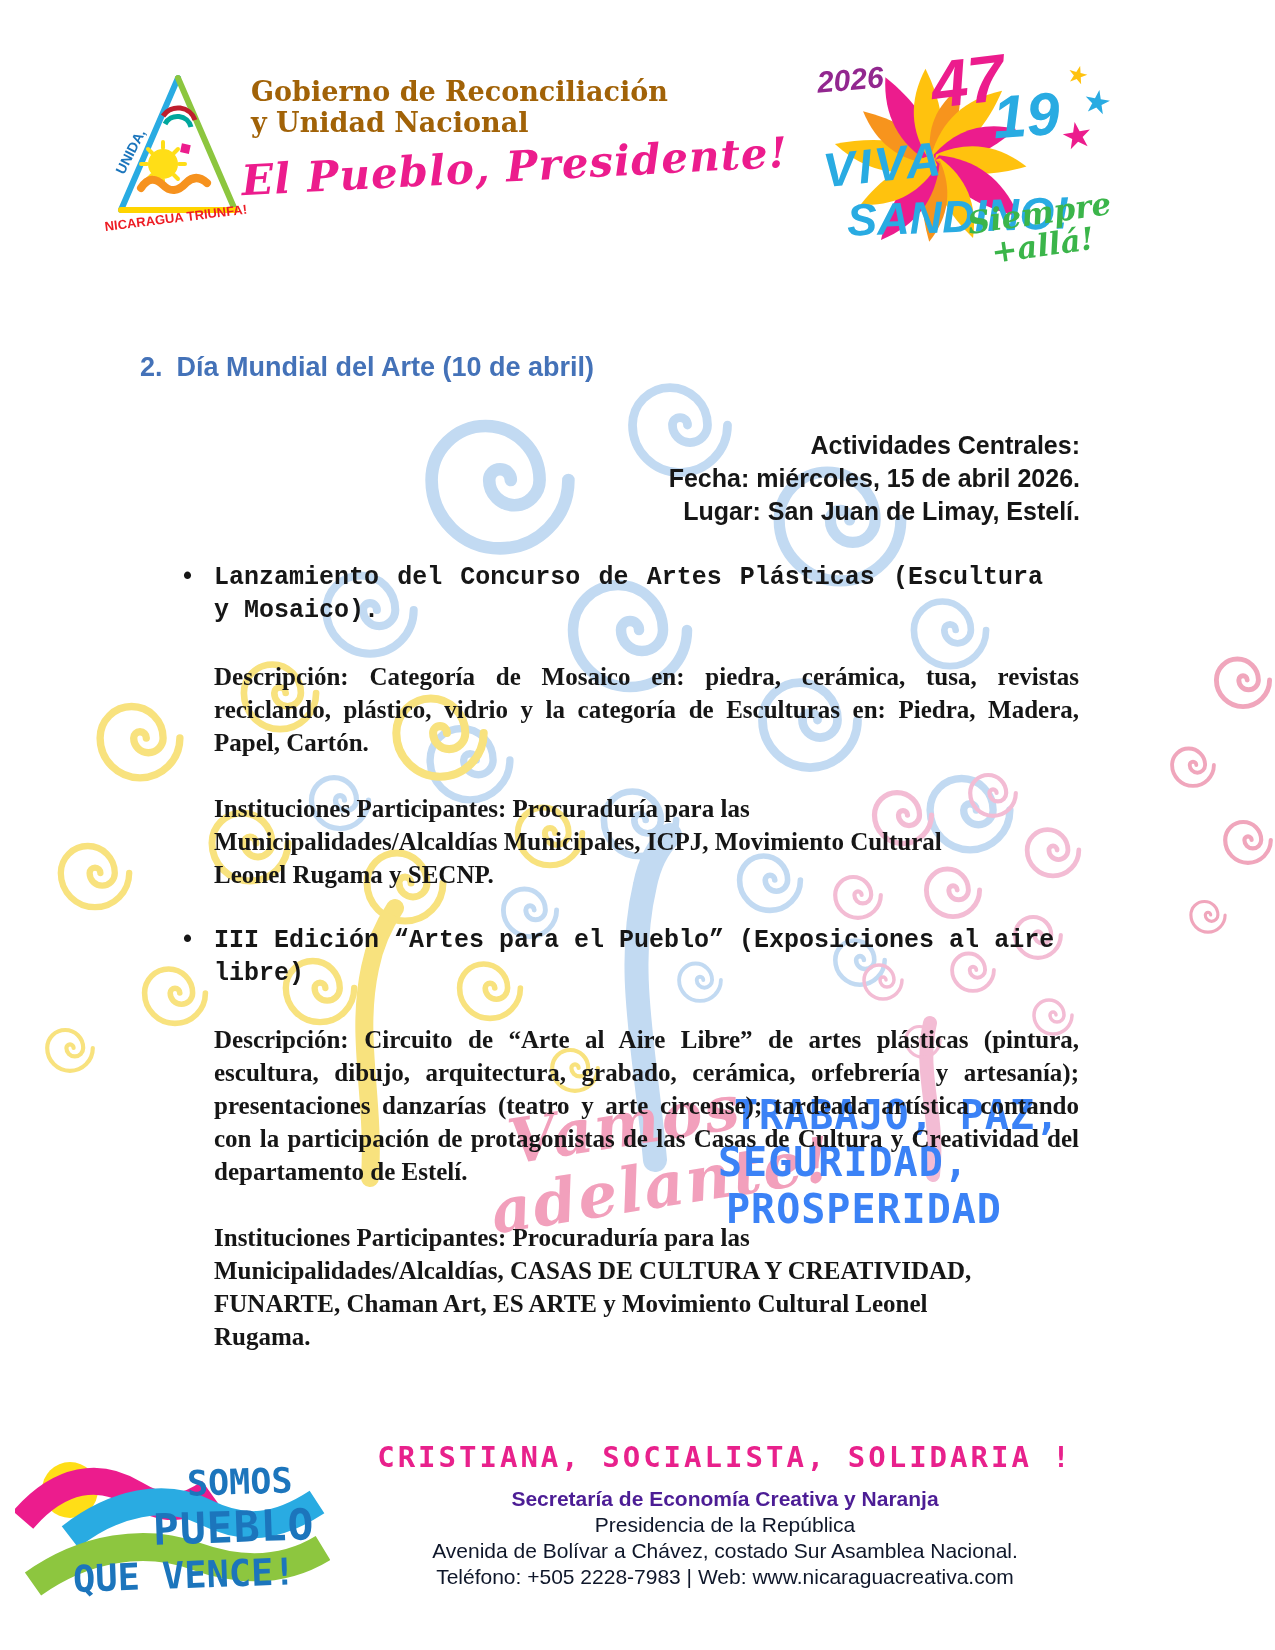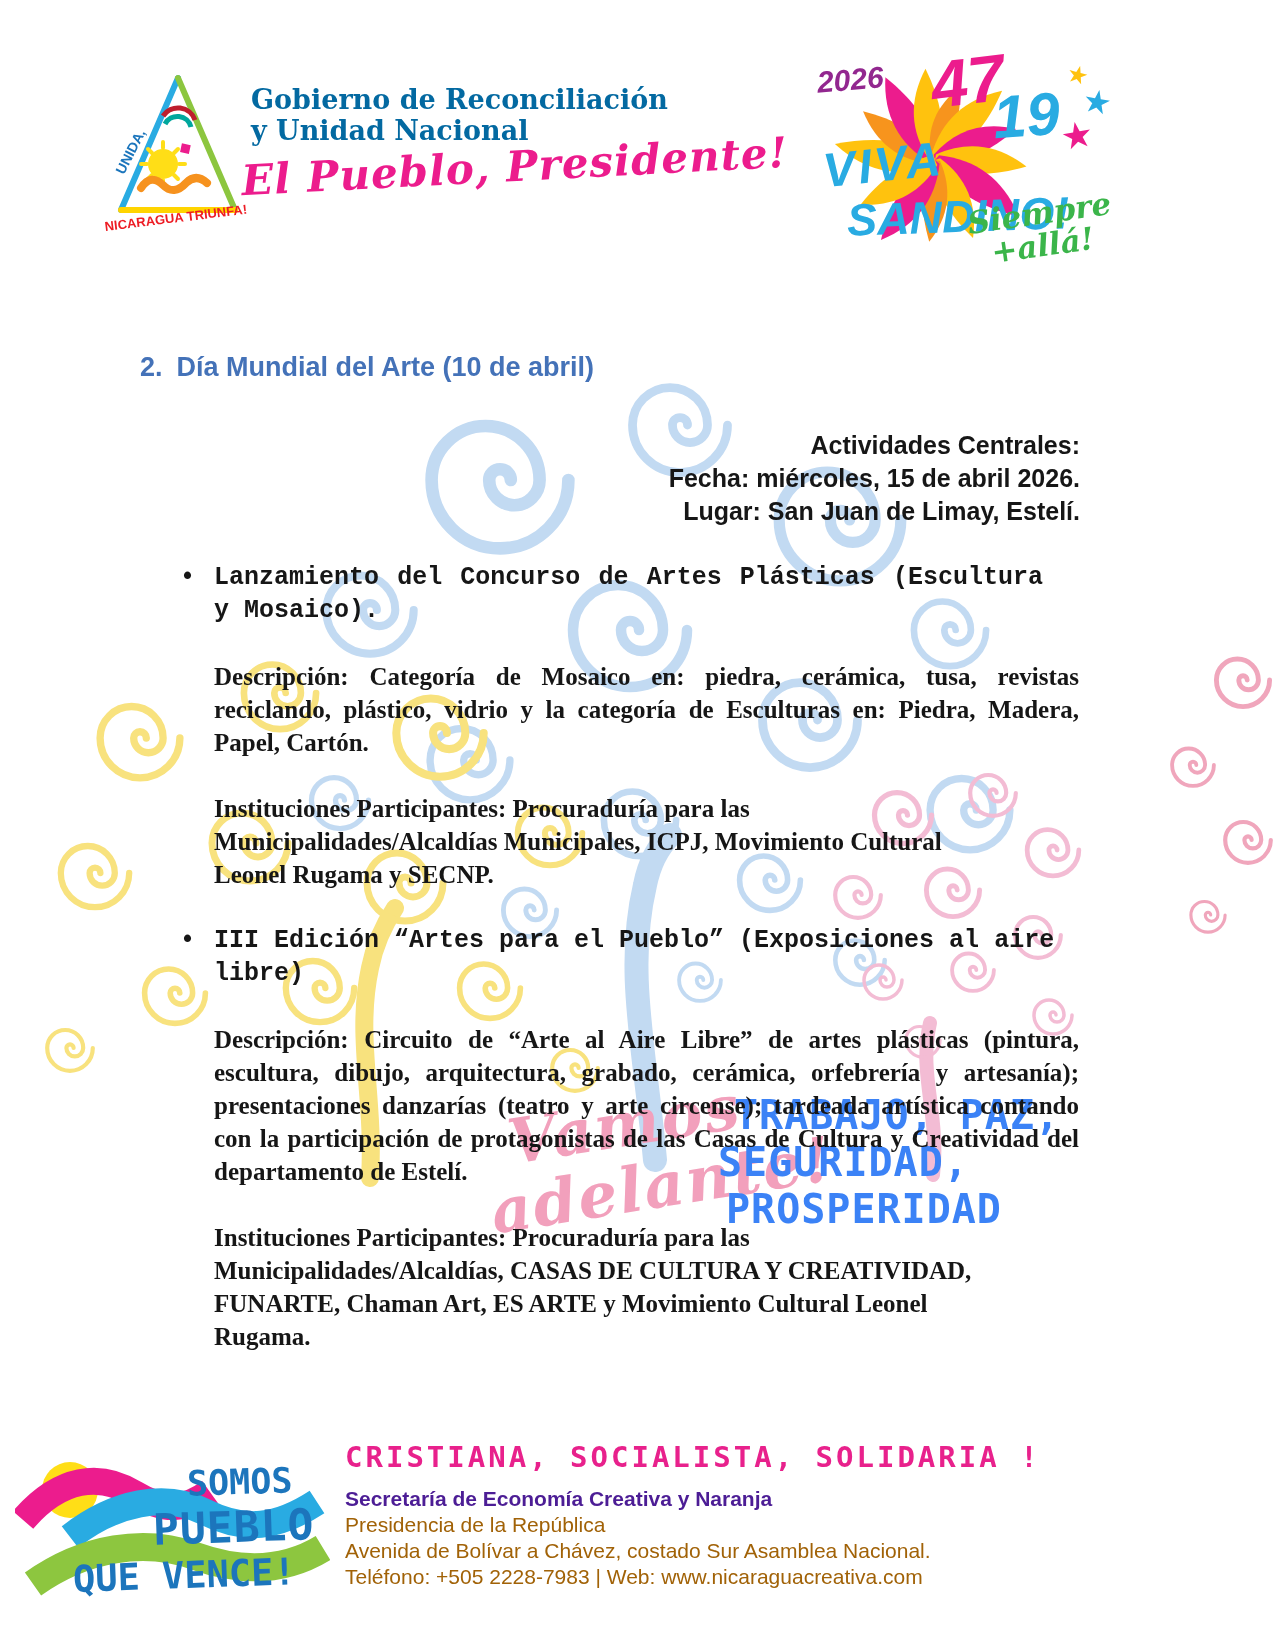--- a/index.html
+++ b/index.html
@@ -16,21 +16,21 @@
   .tree-pink2{color:#f0a6bc;}
   .wm-script{position:absolute;left:512px;top:1085px;z-index:1;color:#f2a0bc;
      font-family:"DejaVu Serif",serif;font-style:italic;font-weight:bold;
      font-size:62px;line-height:66px;transform:rotate(-9deg);letter-spacing:2px;}
   .wm-bigtext{position:absolute;left:718px;top:1092px;z-index:1;color:#3b82f6;
      font-family:"DejaVu Sans Mono",monospace;font-weight:bold;font-size:40px;
      line-height:47px;letter-spacing:1px;}
   
   .hdr-left{position:absolute;left:103px;top:60px;width:580px;height:180px;z-index:2;}
   .emblem{position:absolute;left:0;top:8px;}
-  .gob-lines{position:absolute;left:148px;top:24px;color:#0369a1;
+  .gob-lines{position:absolute;left:148px;top:16px;color:#a16207;
      font-family:"DejaVu Serif",serif;font-weight:bold;font-size:27px;line-height:31px;}
   .gob-script{position:absolute;left:138px;top:82px;color:#ec1c8d;
      font-family:"DejaVu Serif",serif;font-style:italic;font-weight:bold;
      font-size:42px;transform:rotate(-3deg);white-space:nowrap;letter-spacing:1px;}
   .hdr-right{position:absolute;left:795px;top:55px;width:340px;height:225px;z-index:2;}
   .hdr-right .t{position:absolute;font-style:italic;font-weight:900;white-space:nowrap;}
   .t-year{left:22px;top:8px;font-size:30px;color:#92278f;transform:rotate(-5deg);}
   .t-47{left:136px;top:-12px;font-size:66px;color:#ec1c8d;transform:rotate(-7deg);}
   .t-19{left:198px;top:26px;font-size:60px;color:#29abe2;transform:rotate(-4deg);}
   .t-viva{left:28px;top:82px;font-size:48px;color:#29abe2;transform:rotate(-6deg);letter-spacing:3px;}
@@ -56,24 +56,24 @@
   .bullet.jst{width:829px;}
   .narrow{max-width:800px;}
   .last{margin-bottom:0;}
   
   .ftr-logo{position:absolute;left:15px;top:1432px;width:315px;height:200px;z-index:2;}
   .ftr-logo .l{position:absolute;color:#1c75bc;font-family:"DejaVu Sans Mono",monospace;
      font-weight:bold;white-space:nowrap;}
   .l1{left:172px;top:30px;font-size:35px;transform:rotate(-2deg);}
   .l2{left:138px;top:70px;font-size:43px;transform:rotate(-2deg);letter-spacing:1px;}
   .l3{left:58px;top:122px;font-size:37px;transform:rotate(-2deg);}
-  .ftr-text{position:absolute;left:345px;top:1440px;width:760px;z-index:2;}
+  .ftr-text{position:absolute;left:345px;top:1440px;width:760px;z-index:2;text-align:center;}
   .ftr-slogan{color:#e8218c;font-family:"DejaVu Sans Mono",monospace;font-weight:bold;
      font-size:29px;letter-spacing:3px;margin-bottom:12px;white-space:nowrap;}
-  .ftr-line{font-size:21px;line-height:26px;color:#a16207;}
+  .ftr-line{font-size:21px;line-height:26px;color:#0f172a;}
   .ftr-line.b{color:#4c1d95;font-weight:bold;}
   .ebm-txt{font-family:"Liberation Sans",sans-serif;font-weight:bold;}
 </style>
 </head>
 <body>
 
 <div class="page">
 
   <svg width="0" height="0" style="position:absolute" aria-hidden="true">
     <defs>

